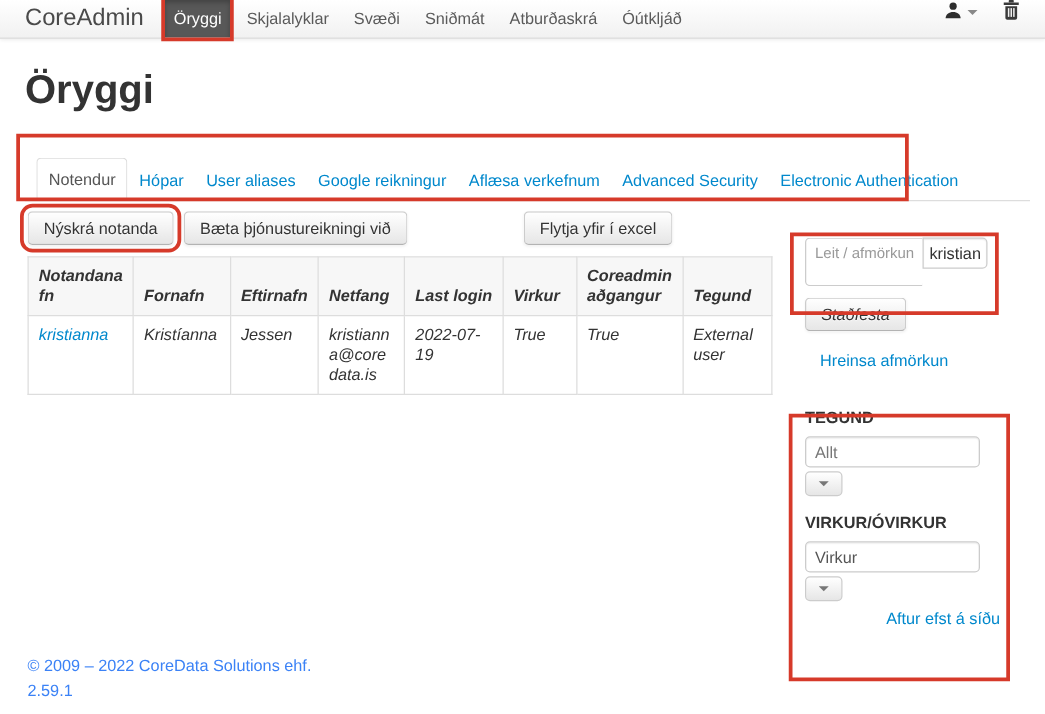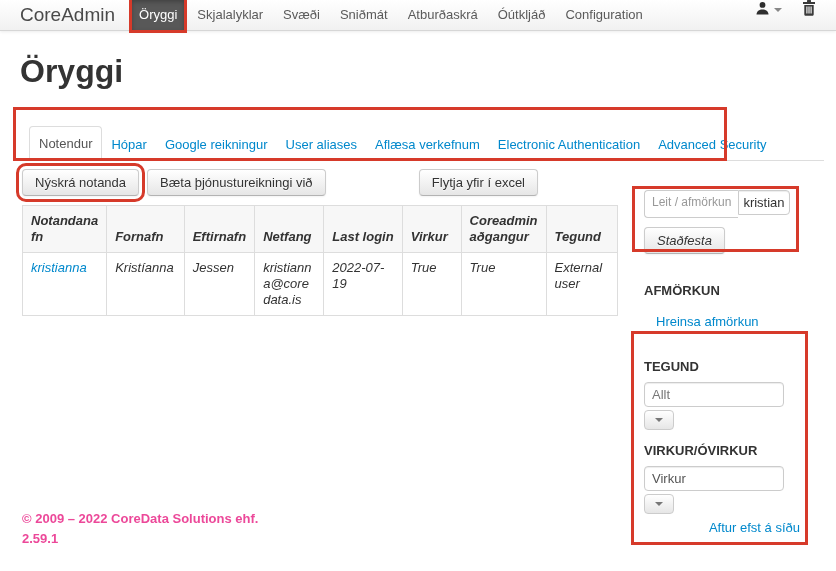--- a/index.html
+++ b/index.html
@@ -43,27 +43,27 @@
   .toolbar .spacer { flex:1; }
 
   table.users { width:596px; margin-top:9px; border-collapse:collapse; }
   table.users th, table.users td { border:1px solid #ddd; padding:7px 8px; text-align:left; font-size:13px; line-height:16px;font-style:italic; }
   table.users th { font-weight:bold; vertical-align:bottom; background:#f7f7f7; }
   table.users td { vertical-align:top; background:#fff; word-break:break-all; }
   table.users td.nobrk { word-break:normal; }
   a.cell-link, a.side-link { color:#0088cc; text-decoration:none; cursor:pointer; }
 
   
-  .footer { position:absolute; left:22px; top:509px; line-height:20px; color:#ec4899;font-weight:bold; }
+  .footer { position:absolute; left:22px; top:523px; line-height:20px; color:#3b82f6; }
 
   
   .sidebar { position:absolute; left:644px; top:190px; width:156px; }
   .search-row { display:flex; }
   .addon { border:1px solid #ccc; border-right:none; border-radius:4px 0 0 4px; background:#fff; color:#999;
-    font-size:12px; line-height:15px; padding:4px 7px; height:28px; white-space:nowrap; }
+    font-size:12px; line-height:15px; padding:4px 7px; height:39px; white-space:nowrap; }
   .search-input { width:52px; height:25px; border:1px solid #ccc; border-radius:0 4px 4px 0; padding:4px 4px;
     font-size:13px; color:#333; font-family:inherit; box-shadow:inset 0 1px 1px rgba(0,0,0,.075); outline:none; }
   .side-btn { margin-top:9px;font-style:italic; }
   .side-heading { margin-top:29px; font-weight:bold; font-size:13px; color:#333; line-height:15px; }
   .side-heading.h2x { margin-top:30px; }
   .side-heading.h3x { margin-top:13px; }
   .clear-link { display:inline-block; margin-top:16px; margin-left:12px; }
   .combo { margin-top:8px; width:140px; height:25px; border:1px solid #ccc; border-radius:4px; background:#fff;
     padding:4px 7px; line-height:15px; color:#555; cursor:pointer; box-shadow:inset 0 1px 1px rgba(0,0,0,.075); }
   .combo.muted { color:#777; }
@@ -85,21 +85,20 @@
 
   <div class="navbar">
     <a class="brand">CoreAdmin</a>
     <ul class="nav-items">
       <li class="nav-item active">Öryggi</li>
       <li class="nav-item">Skjalalyklar</li>
       <li class="nav-item">Svæði</li>
       <li class="nav-item">Sniðmát</li>
       <li class="nav-item">Atburðaskrá</li>
       <li class="nav-item">Óútkljáð</li>
-      <li class="nav-item">Configuration</li>
     </ul>
     <div class="nav-right">
       <span class="icon-btn">
         <span>
           <svg width="15" height="15" viewBox="0 0 16 16">
               <circle cx="8" cy="4.2" r="3.1" fill="#2e2e2e"></circle>
               <path d="M1.6 14.5c0-3.4 2.9-5.4 6.4-5.4s6.4 2 6.4 5.4z" fill="#2e2e2e"></path>
             </svg>
         </span>
         <span class="caret-down"></span>
@@ -117,25 +116,25 @@
         </span>
       </span>
     </div>
   </div>
 
   <h1 class="page-title">Öryggi</h1>
 
   <div class="tabs">
     <span class="tab active">Notendur</span>
     <span class="tab">Hópar</span>
+    <span class="tab">User aliases</span>
     <span class="tab">Google reikningur</span>
-    <span class="tab">User aliases</span>
     <span class="tab">Aflæsa verkefnum</span>
+    <span class="tab">Advanced Security</span>
     <span class="tab">Electronic Authentication</span>
-    <span class="tab">Advanced Security</span>
   </div>
 
   <div class="main">
     <div class="toolbar">
       <button class="btn annotated">Nýskrá notanda</button>
       <span class="gap"></span>
       <button class="btn">Bæta þjónustureikningi við</button>
       <span class="spacer"></span>
       <button class="btn">Flytja yfir í excel</button>
     </div>
@@ -178,21 +177,20 @@
     </table>
   </div>
 
   <div class="sidebar">
     <div class="search-row">
       <span class="addon">Leit / afmörkun</span>
       <input class="search-input" type="text" value="kristiann" style="">
     </div>
     <button class="btn side-btn">Staðfesta</button>
 
-    <div class="side-heading">AFMÖRKUN</div>
     <a class="side-link clear-link">Hreinsa afmörkun</a>
 
     <div class="side-heading h2x">TEGUND</div>
     <div class="combo muted">Allt</div>
     <div class="combo-toggle">
       <span class="caret-down"></span>
     </div>
 
     <div class="side-heading h3x">VIRKUR/ÓVIRKUR</div>
     <div class="combo">Virkur</div>

